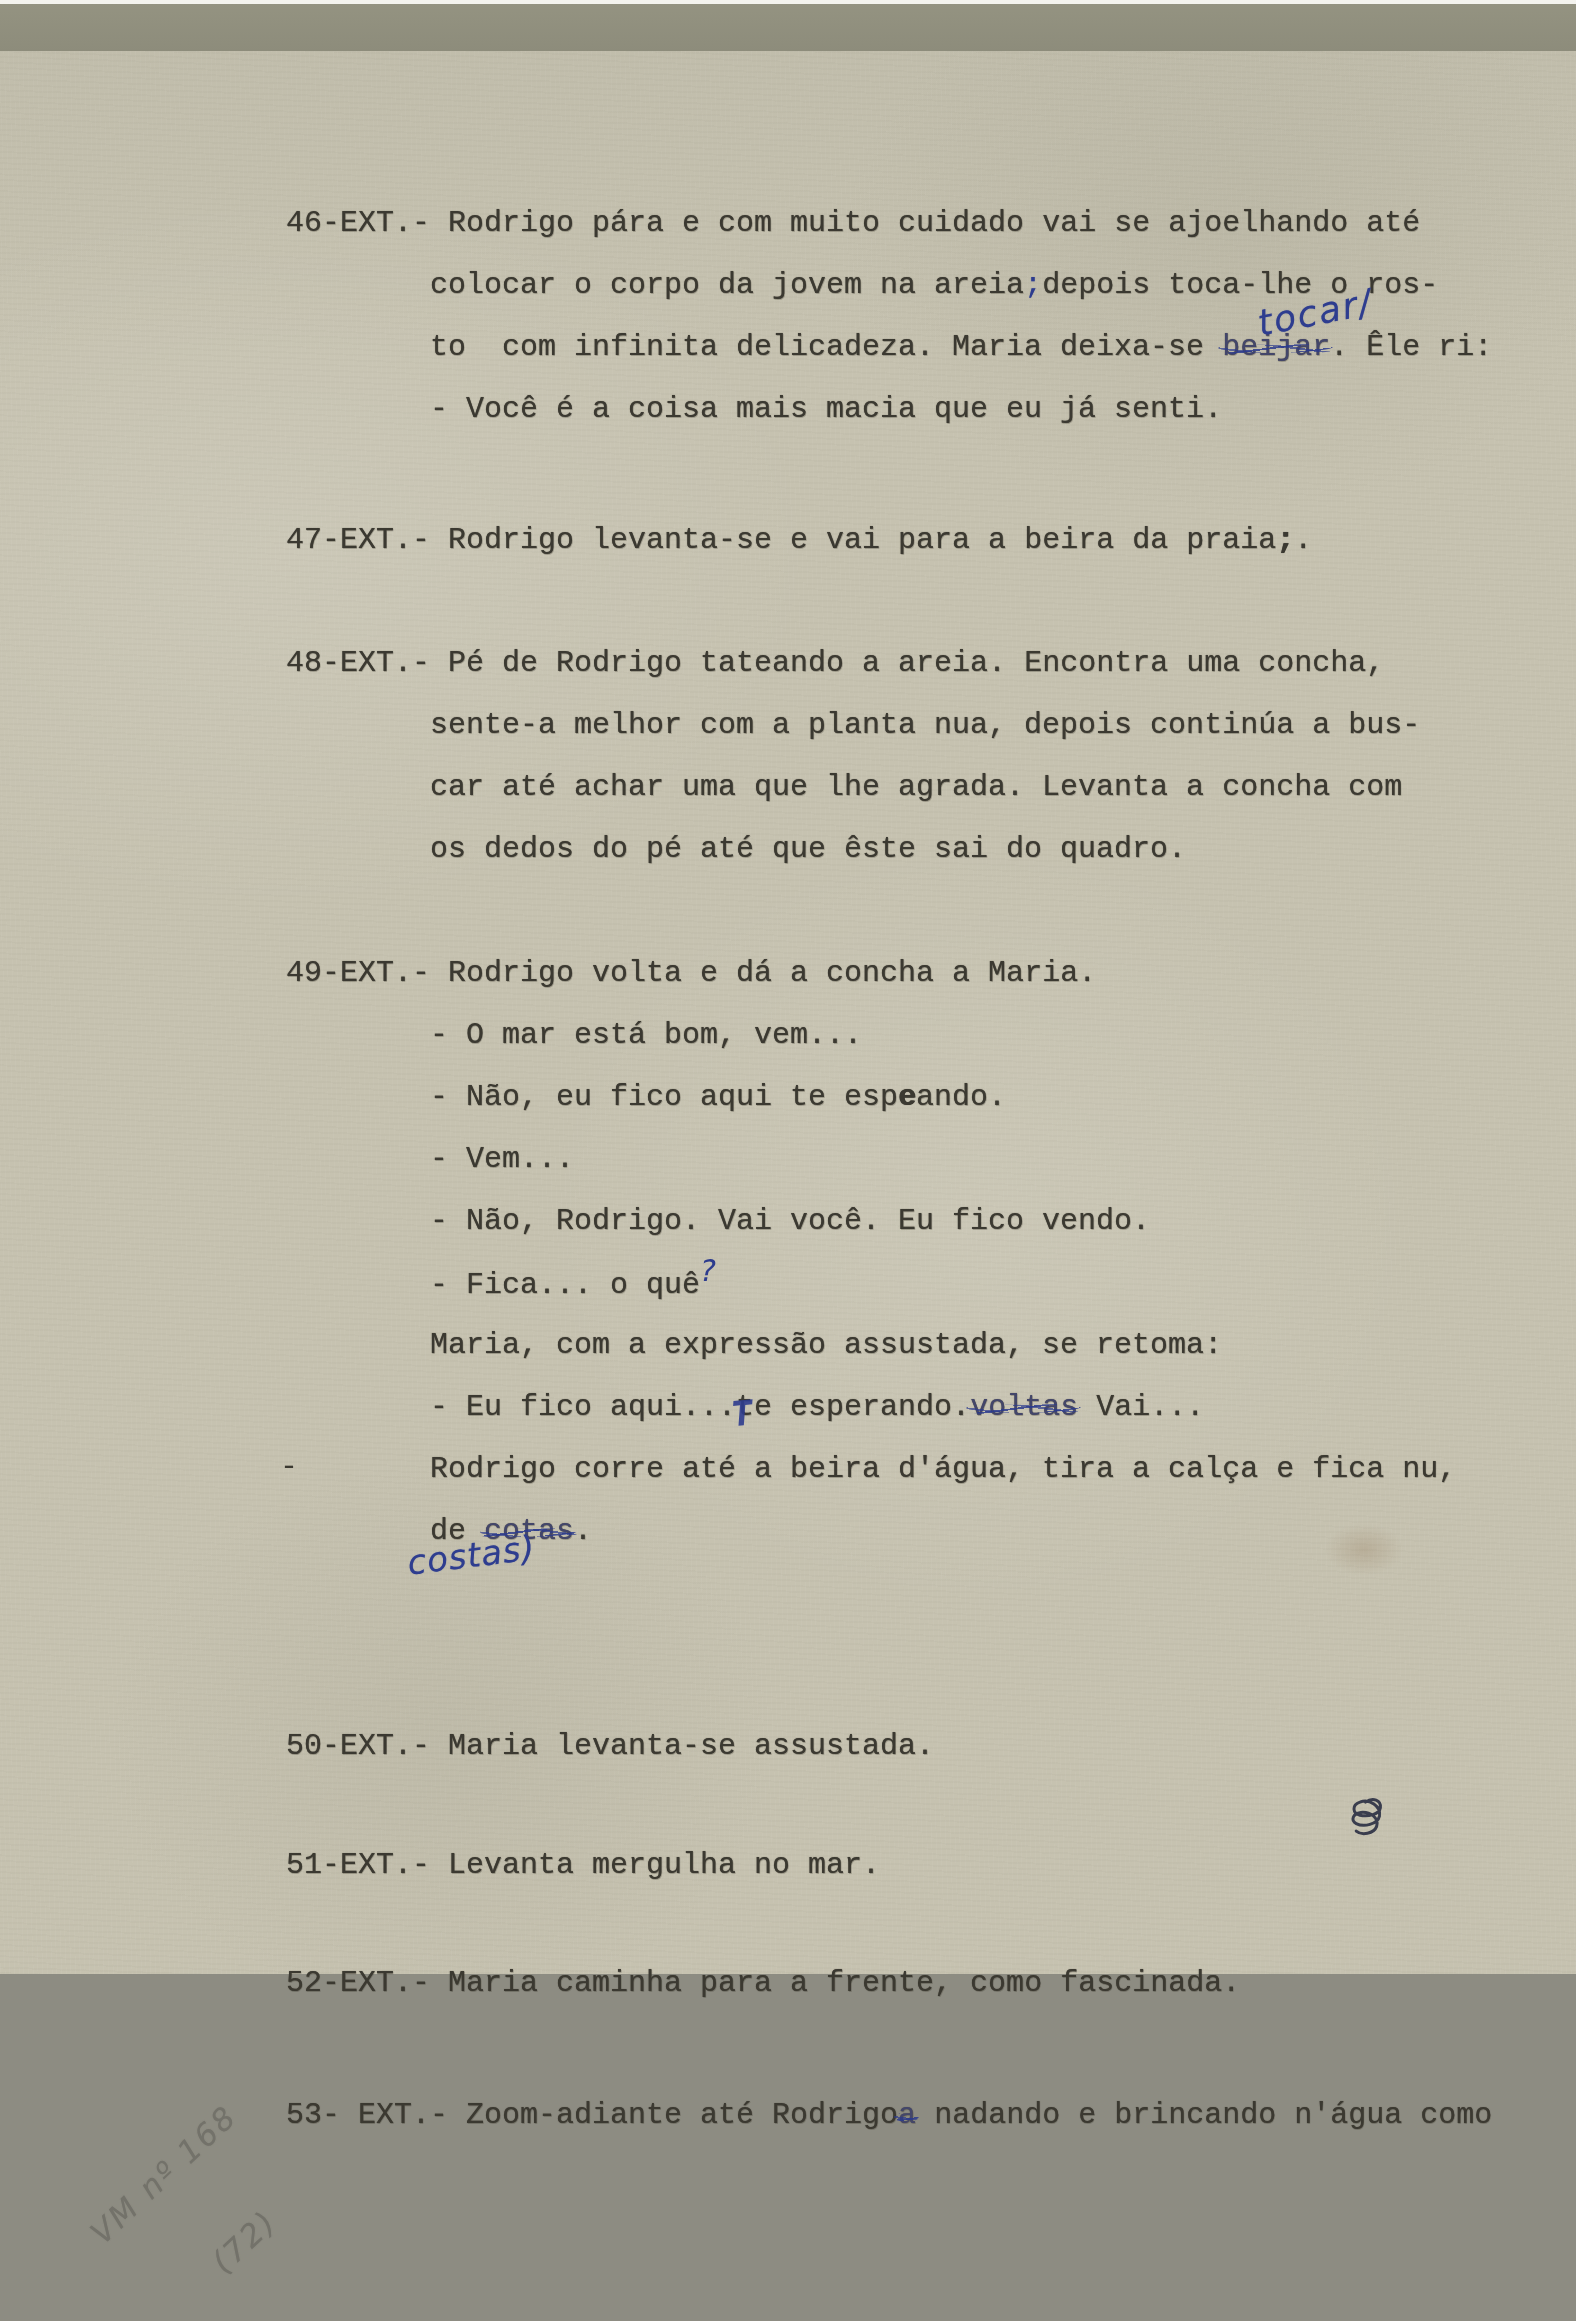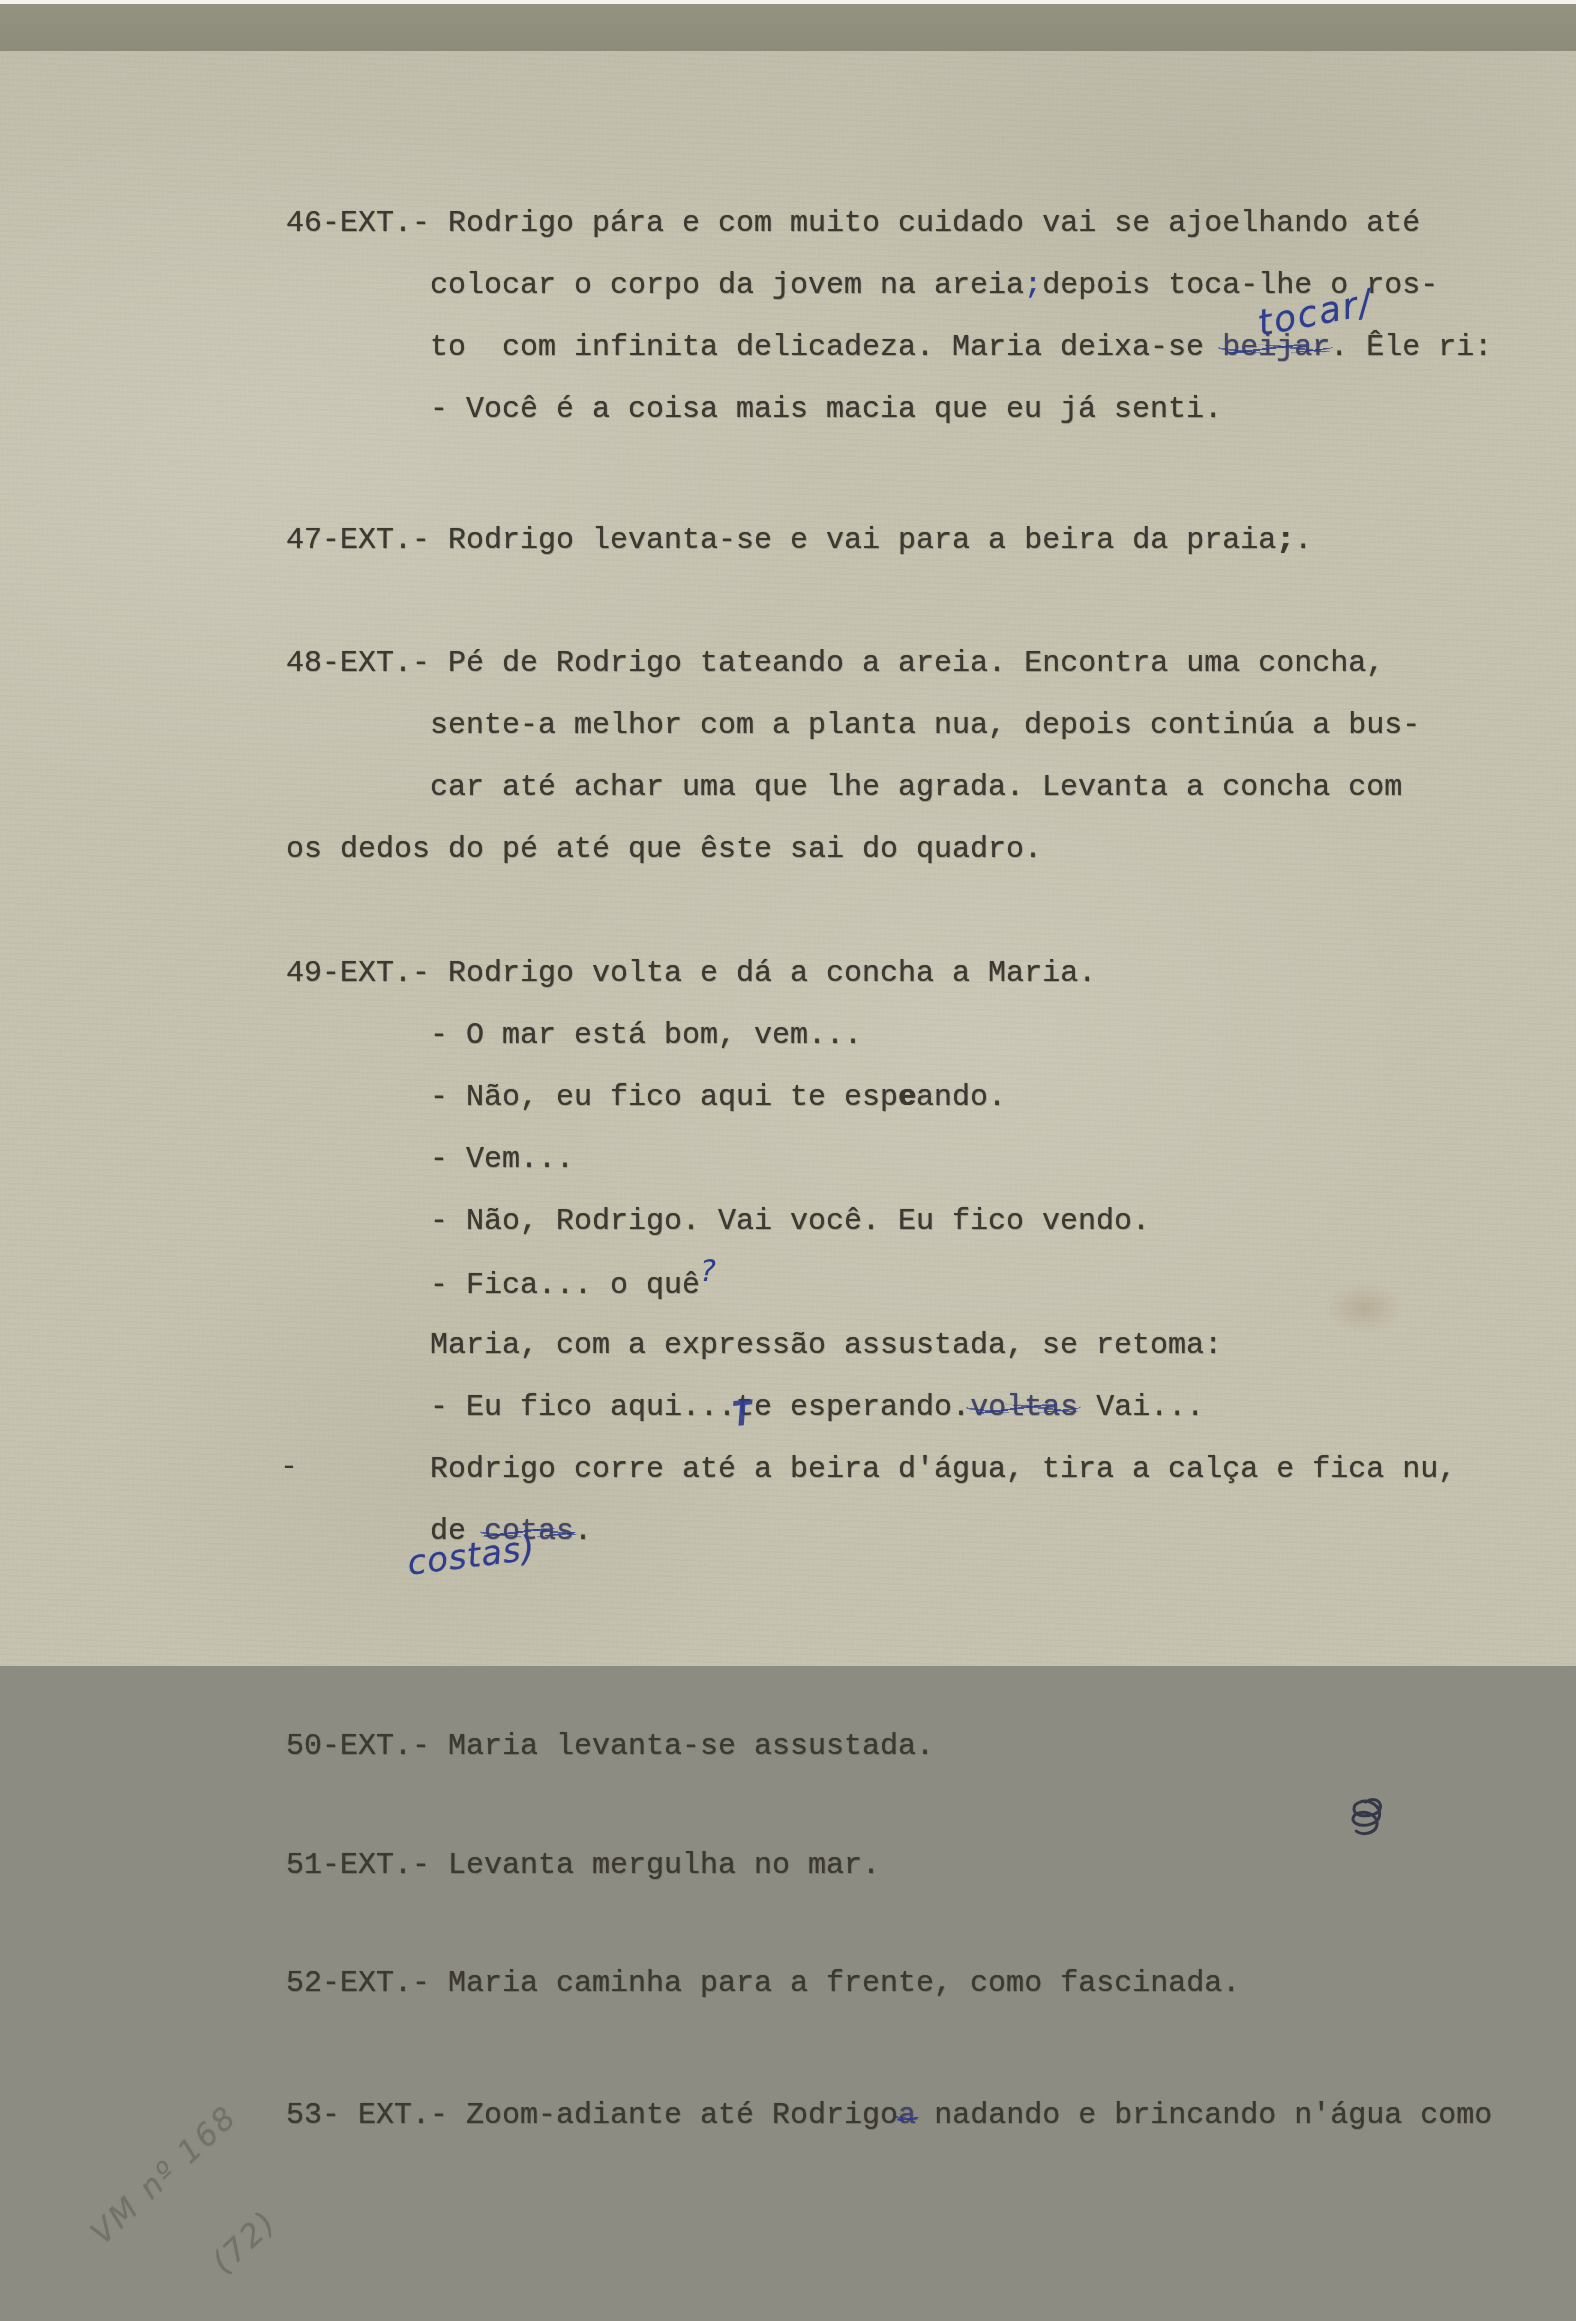--- a/index.html
+++ b/index.html
@@ -1,20 +1,20 @@
 <!DOCTYPE html>
 <html style="font-size:15px"><head>
 <meta charset="utf-8">
 <style>
   *{margin:0;padding:0;box-sizing:border-box;}
   html,body{width:1577px;height:2322px;}
   body{background:#8d8c82;overflow:hidden;}
 
   .page{
-    position:relative;width:1577px;height:1666px;
+    position:relative;width:1577px;height:1974px;
     background-color:#c6c2b0;
     background-image:
       radial-gradient(ellipse 843px 562px at 18% 28%, rgba(255,255,252,.10), transparent 65%),
       radial-gradient(ellipse 656px 468px at 78% 12%, rgba(118,116,99,.10), transparent 60%),
       radial-gradient(ellipse 750px 656px at 62% 62%, rgba(255,255,248,.09), transparent 60%),
       radial-gradient(ellipse 562px 468px at 28% 88%, rgba(112,110,94,.09), transparent 60%),
       radial-gradient(ellipse 56px 37px at 86.5% 78.5%, rgba(120,82,44,.18), transparent 70%),
       linear-gradient(180deg, rgba(140,140,125,.10), rgba(0,0,0,0) 18%),
       repeating-linear-gradient(2deg, rgba(100,98,84,.035) 0 1.9px, transparent 1.9px 5.6px),
       repeating-linear-gradient(88deg, rgba(255,255,255,.035) 0 0.9px, transparent 0.9px 4.7px);
@@ -95,21 +95,21 @@
         <div class="line cont" style="margin-left: 144px;"><span>to  com infinita delicadeza. Maria deixa-se </span><span class="seg-scribble">beijar</span><span>. Êle ri:</span></div>
         <div class="line cont" style="margin-left: 144px;"><span>- Você é a coisa mais macia que eu já senti.</span></div>
       </div>
       <div class="scene" style="top: 509px;">
         <div class="line"><span>47-EXT.- </span><span>Rodrigo levanta-se e vai para a beira da praia</span><span class="seg-ot">;</span><span>.</span></div>
       </div>
       <div class="scene" style="top: 632px;">
         <div class="line"><span>48-EXT.- </span><span>Pé de Rodrigo tateando a areia. Encontra uma concha,</span></div>
         <div class="line cont" style="margin-left: 144px;"><span>sente-a melhor com a planta nua, depois continúa a bus-</span></div>
         <div class="line cont" style="margin-left: 144px;"><span>car até achar uma que lhe agrada. Levanta a concha com</span></div>
-        <div class="line cont" style=""><span>os dedos do pé até que êste sai do quadro.</span></div>
+        <div class="line cont" style="margin-left: 144px;"><span>os dedos do pé até que êste sai do quadro.</span></div>
       </div>
       <div class="scene" style="top: 942px;">
         <div class="line"><span>49-EXT.- </span><span>Rodrigo volta e dá a concha a Maria.</span></div>
         <div class="line cont" style="margin-left: 144px;"><span>- O mar está bom, vem...</span></div>
         <div class="line cont" style="margin-left: 144px;"><span>- Não, eu fico aqui te esp</span><span class="seg-ot">e</span><span>ando.</span></div>
         <div class="line cont" style="margin-left: 144px;"><span>- Vem...</span></div>
         <div class="line cont" style="margin-left: 144px;"><span>- Não, Rodrigo. Vai você. Eu fico vendo.</span></div>
         <div class="line cont" style="margin-left: 144px;"><span>- Fica... o quê</span><span class="seg-supblue">?</span></div>
         <div class="line cont" style="margin-left: 144px;"><span>Maria, com a expressão assustada, se retoma:</span></div>
         <div class="line cont" style="margin-left: 144px;"><span>- Eu fico aqui...</span><span class="seg-tblue">t</span><span>e esperando.</span><span class="seg-scribble">voltas</span><span> Vai...</span></div>

